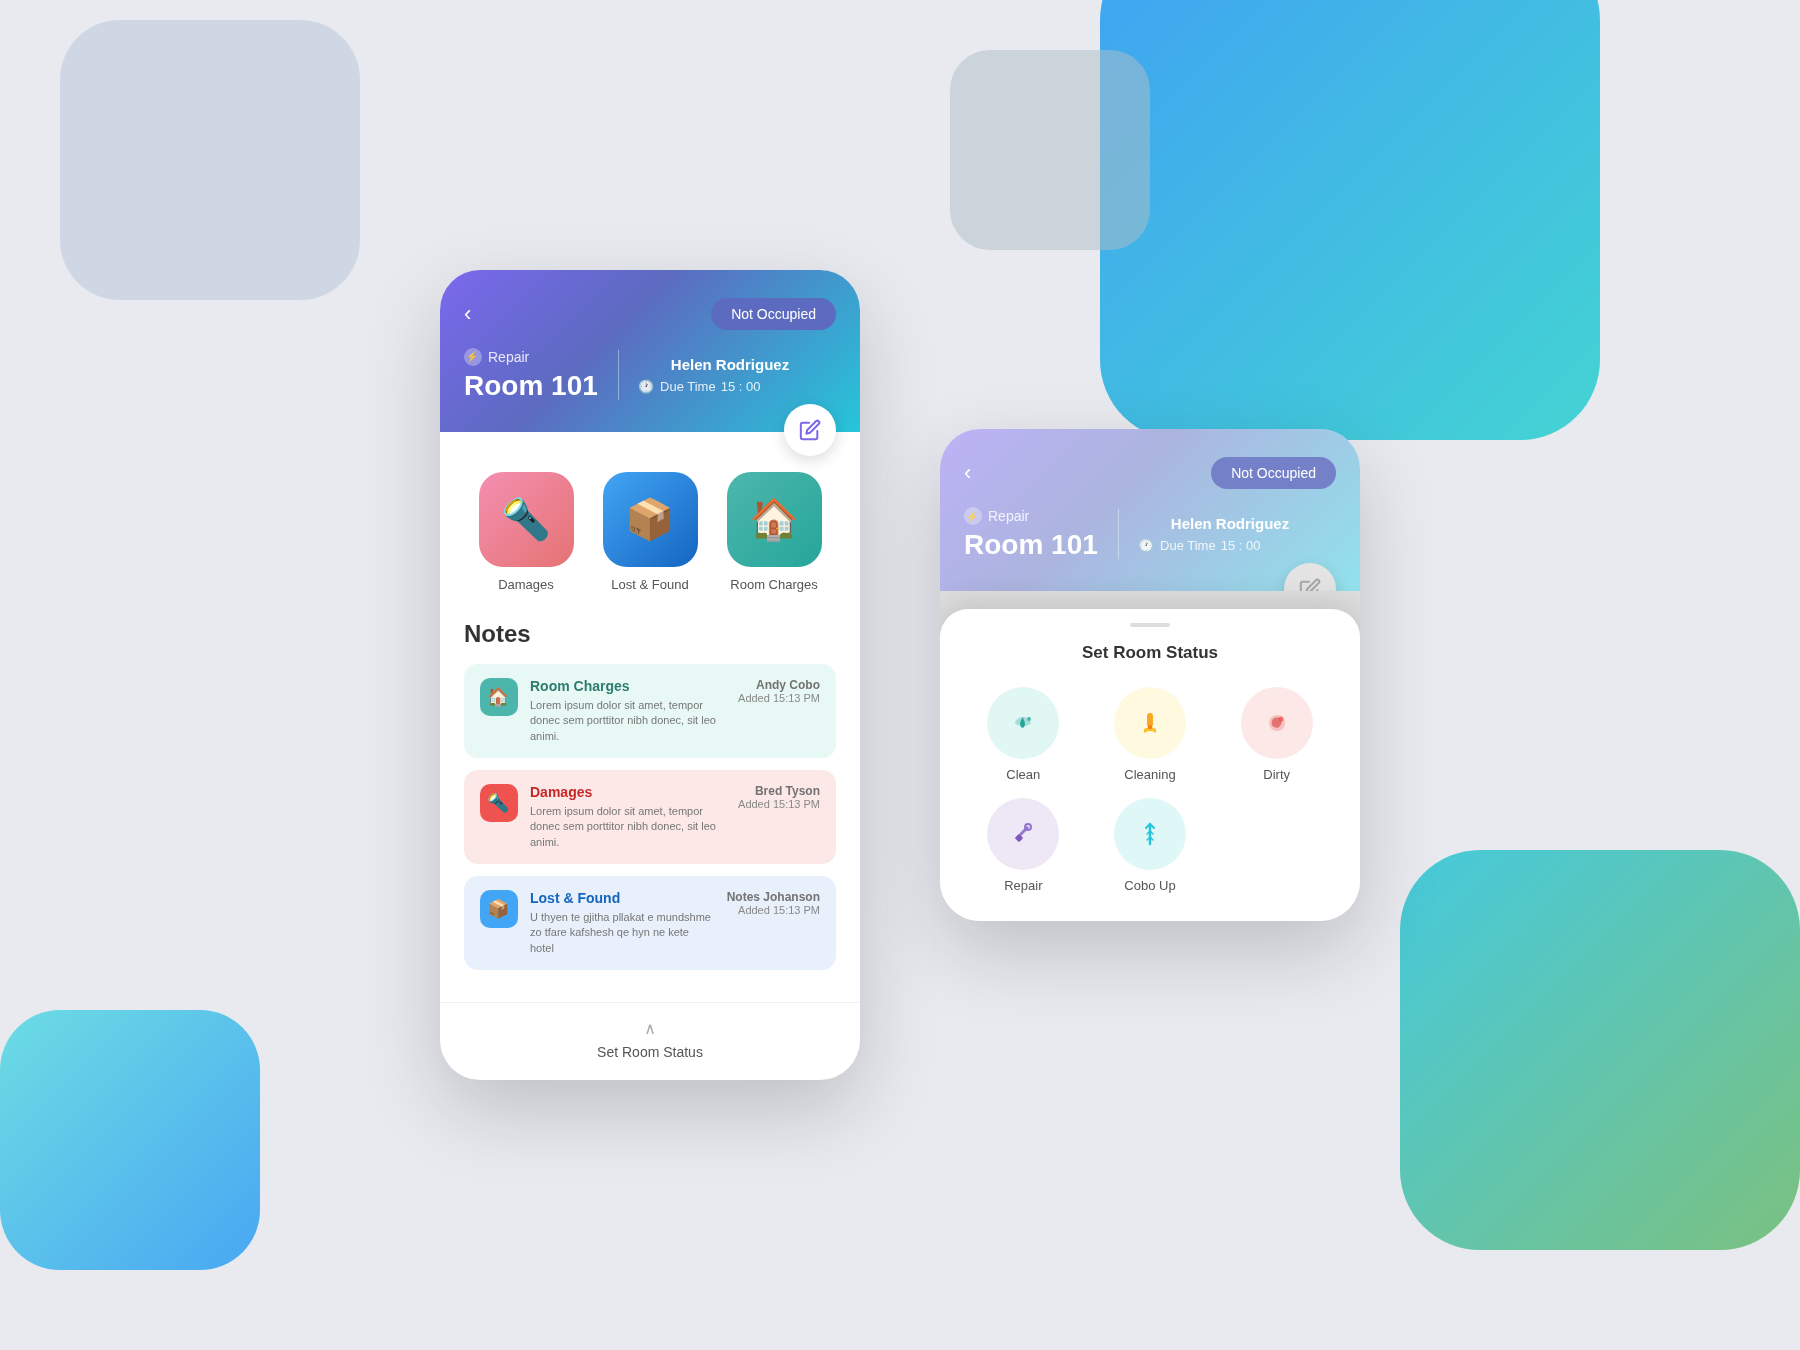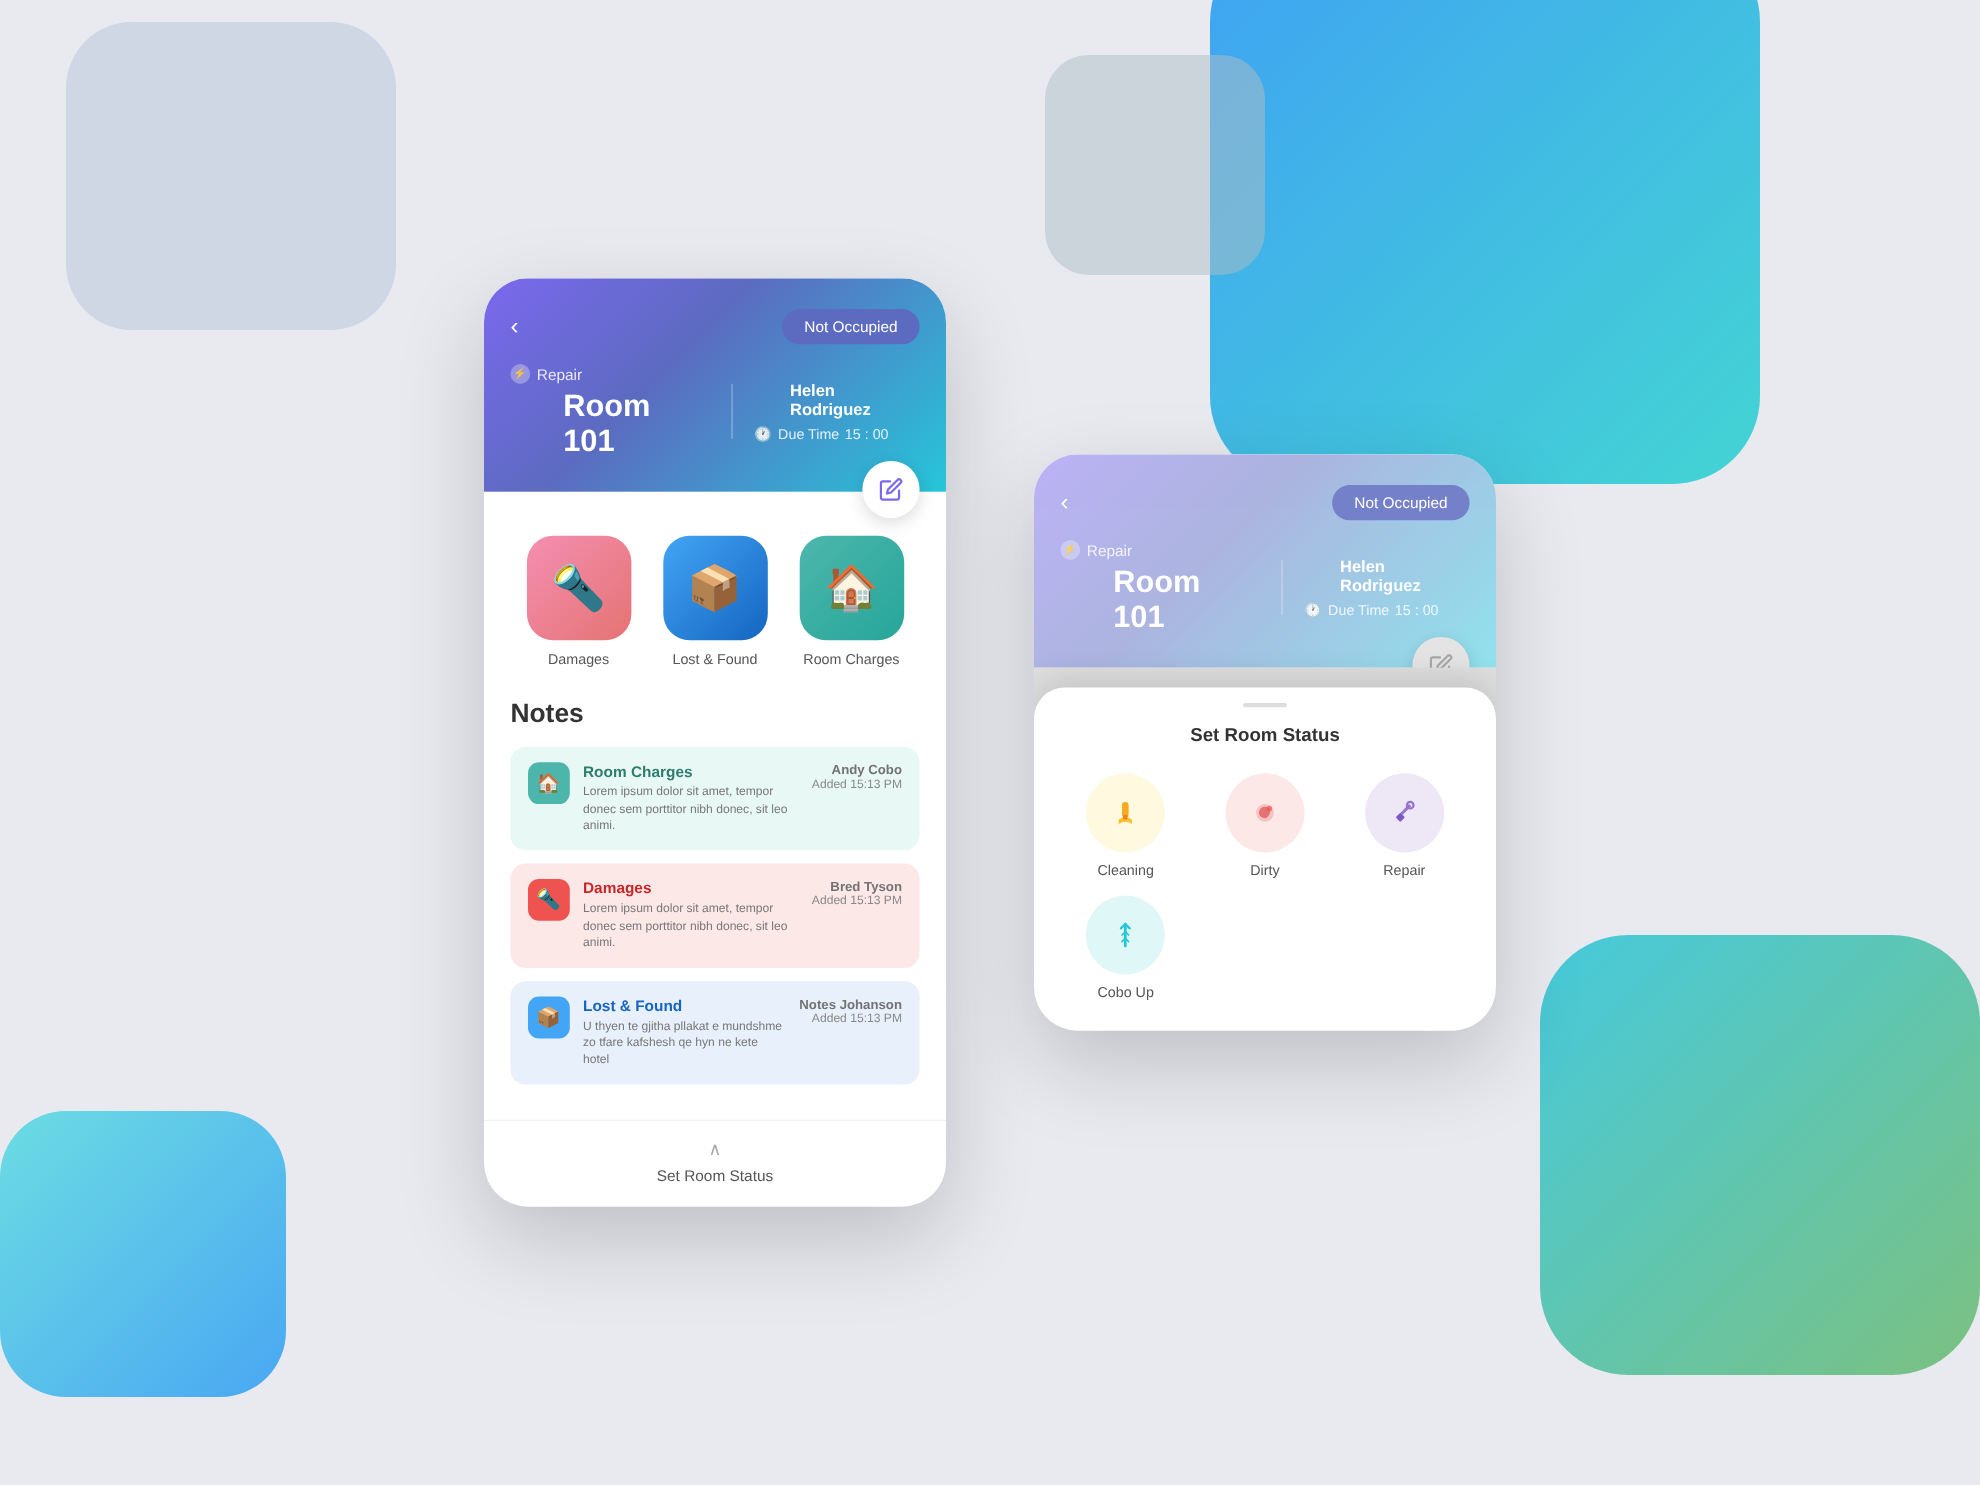--- a/index.html
+++ b/index.html
@@ -130,21 +130,20 @@
       display: inline-flex;
       align-items: center;
       justify-content: center;
       font-size: 10px;
     }
 
     .room-number {
       color: white;
       font-size: 28px;
       font-weight: 700;
-      margin-left: 48px;
     }
 
     .divider-v {
       width: 1px;
       height: 50px;
       background: rgba(255,255,255,0.4);
     }
 
     .guest-info {
       color: white;
@@ -528,20 +527,30 @@
           <div class="note-author">Andi Cobo</div>
         </div>
       </div>
     </div>
 
     <div class="modal-overlay">
       <div class="modal-handle"></div>
       <div class="modal-title">Set Room Status</div>
       <div class="status-grid">
 
+        <div class="status-item">
+          <div class="status-circle status-clean">
+            <svg width="32" height="32" viewBox="0 0 32 32" fill="none">
+              <path d="M8 16 C10 8, 22 8, 24 16 C22 20, 10 20, 8 16Z" fill="#4db6ac" opacity="0.4"></path>
+              <path d="M16 10 C14 13, 12 16, 14 20 C16 22, 18 20, 18 17 C18 14, 16 12, 16 10Z" fill="#26a69a"></path>
+              <circle cx="22" cy="12" r="2" fill="#4db6ac"></circle>
+            </svg>
+          </div>
+          <span class="status-label">Clean</span>
+        </div>
 
         <div class="status-item">
           <div class="status-circle status-cleaning">
             <svg width="32" height="32" viewBox="0 0 32 32" fill="none">
               <rect x="13" y="6" width="6" height="14" rx="3" fill="#f9a825"></rect>
               <path d="M10 22 Q16 18, 22 22 L22 26 Q16 22, 10 26Z" fill="#fbc02d"></path>
               <rect x="14" y="18" width="4" height="4" rx="1" fill="#f57f17"></rect>
             </svg>
           </div>
           <span class="status-label">Cleaning</span>

